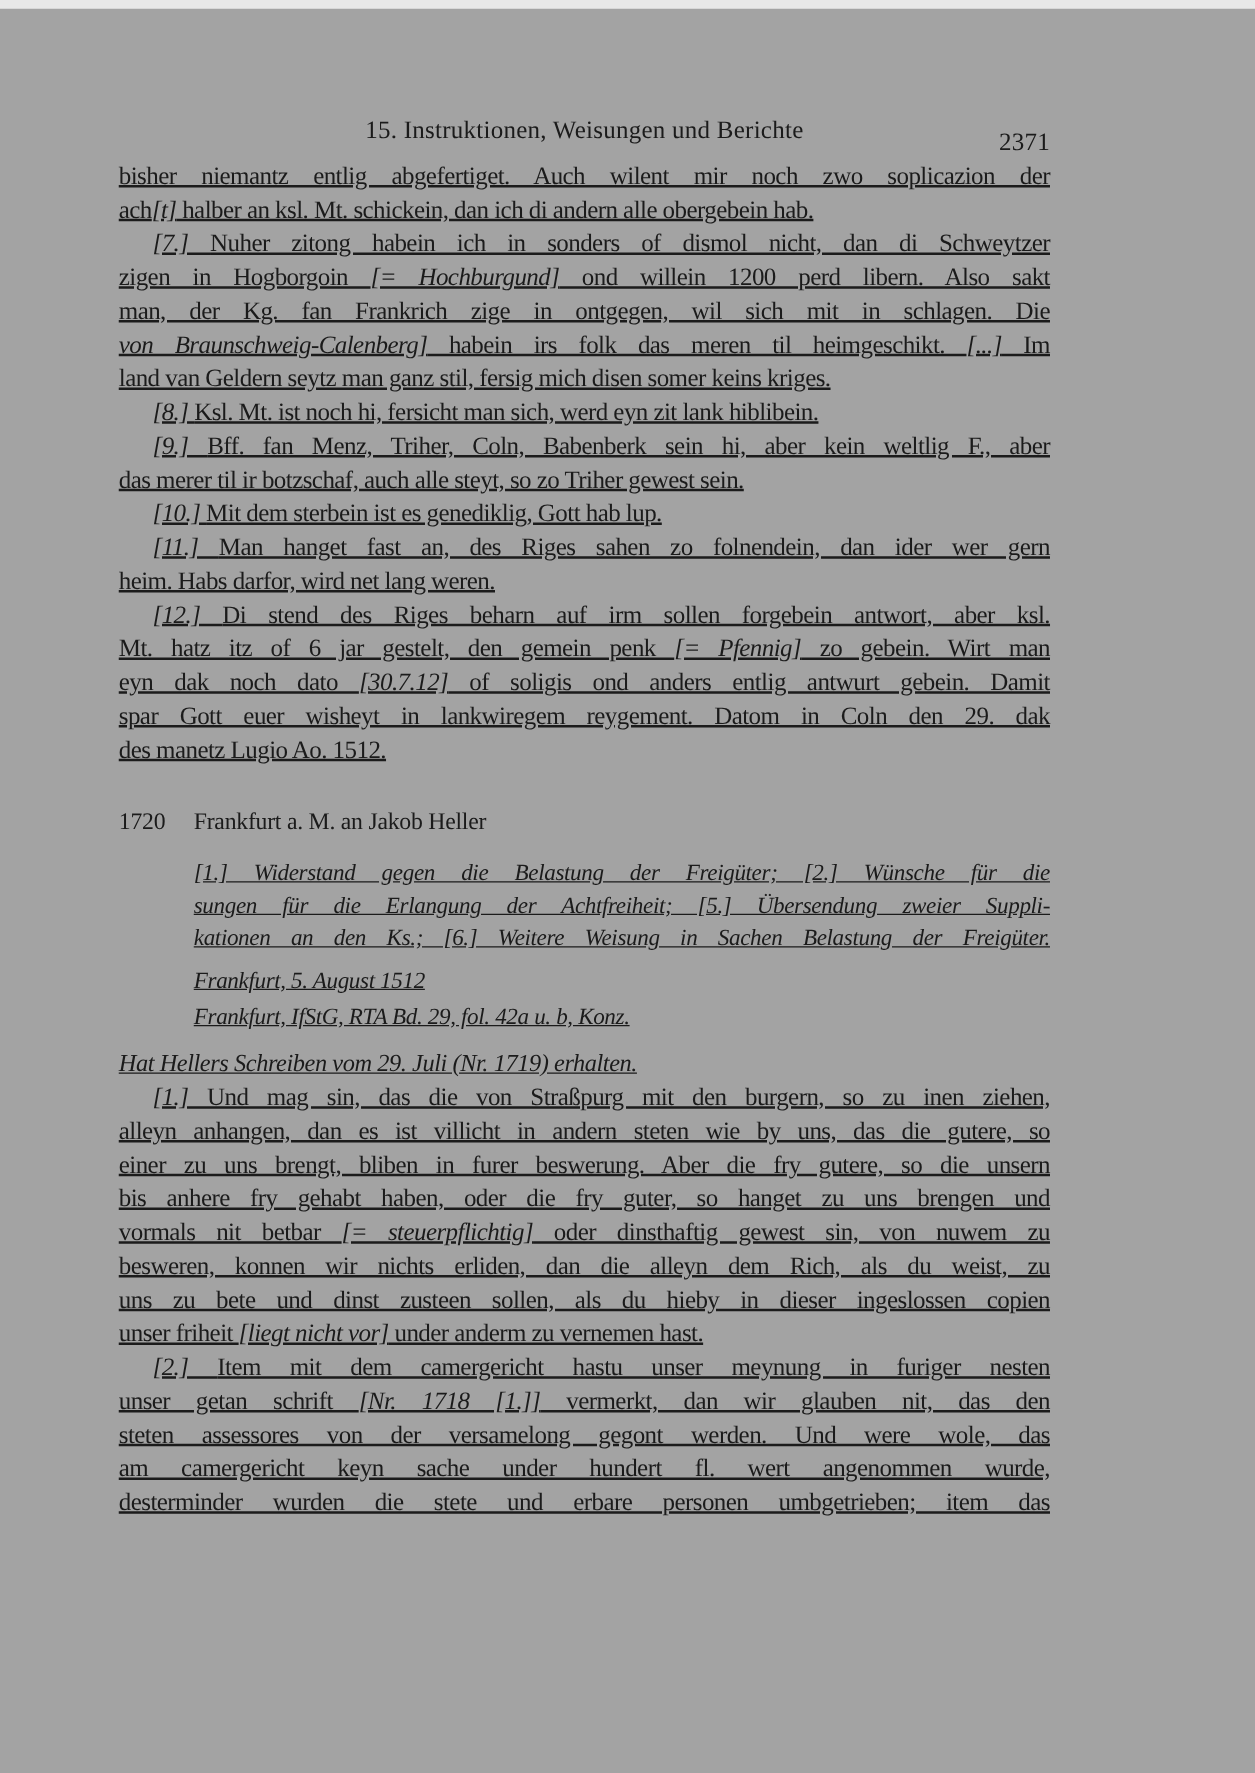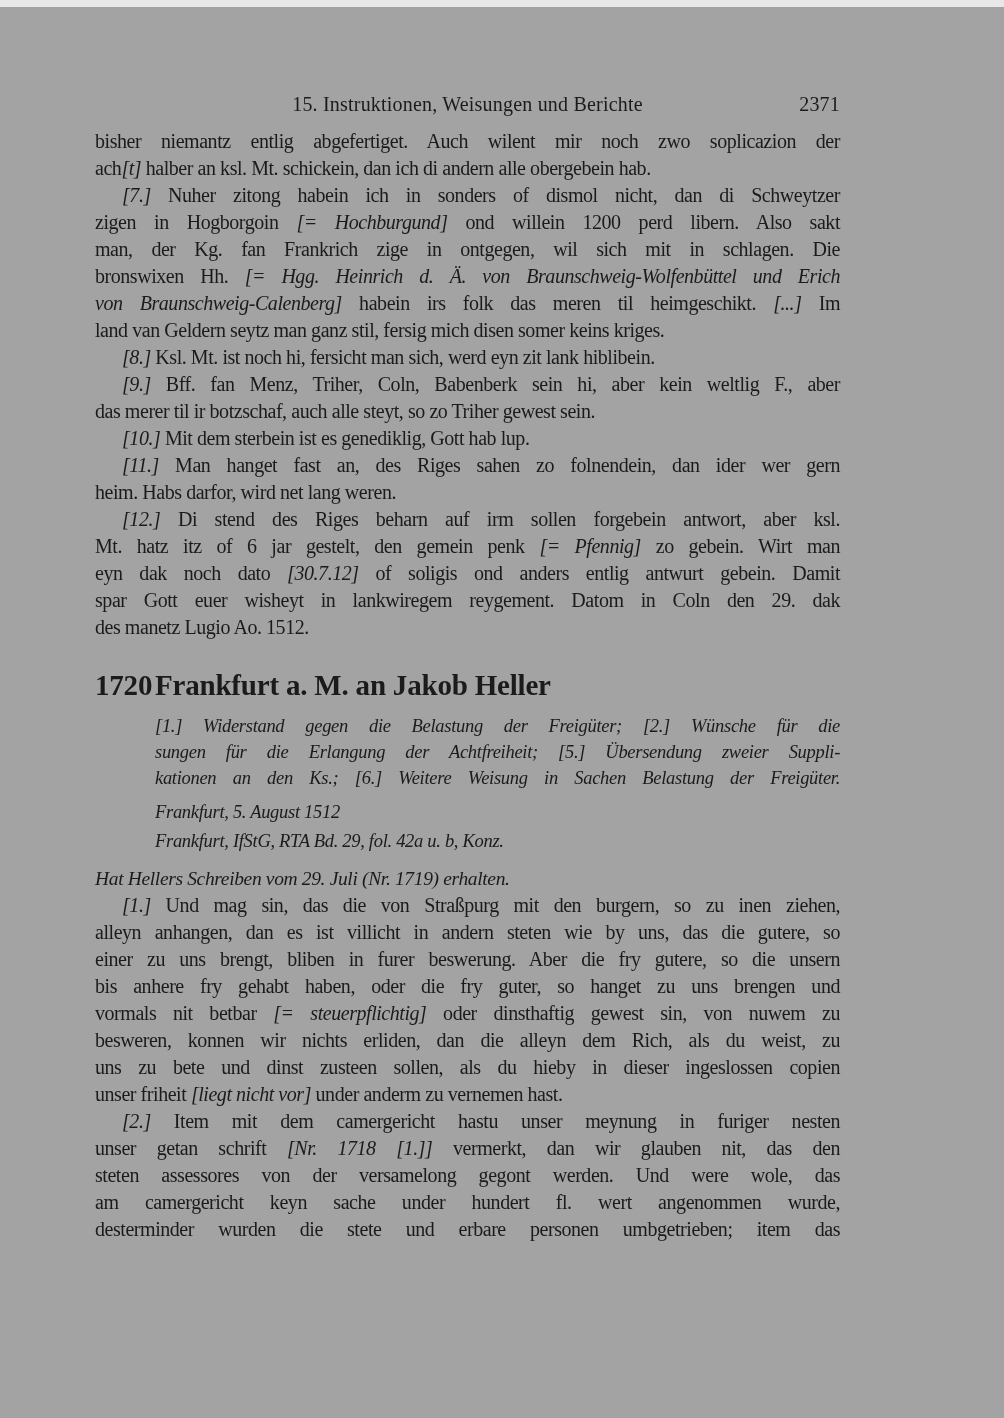--- a/index.html
+++ b/index.html
@@ -26,27 +26,28 @@
   
   .running-head {
     position: relative;
     height: 24px;
     margin-bottom: 12px;
     font-size: 20px;
     line-height: 24px;
     letter-spacing: 0.2px;
   }
   .rh-title { display: block; text-align: center; }
-  .rh-num { position: absolute; right: 0; top: 0; }
+  .rh-num { position: absolute; right: 0; top: 10px; }
 
   
   .line {
     text-align: justify;
     text-align-last: justify;
     text-justify: inter-word;
+    text-decoration: underline;
   }
   .line.last { text-align-last: left; }
   .line.indent { padding-left: 27px; }
   .it { font-style: italic; }
 
   .body-text {
     font-size: 20px;
     line-height: 27px;
     letter-spacing: -0.45px;
   }
@@ -54,22 +55,22 @@
     font-size: 18.5px;
     line-height: 26px;
     letter-spacing: -0.3px;
   }
 
   
   .heading {
     display: flex;
     margin-top: 30px;
     margin-bottom: 14px;
-    font-weight: bold;
-    font-size: 29px;
+    font-weight: normal;
+    font-size: 19px;
     line-height: 28px;
     letter-spacing: -0.2px;
   }
   .heading-number { flex: none; width: 60px; }
   .summary   { margin-left: 60px; }
   .dateline  { margin-left: 60px; margin-top: 8px; }
   .archive   { margin-left: 60px; margin-top: 3px; }
   .regest    { margin-top: 11px; font-size: 19.5px; line-height: 27px; letter-spacing: -0.35px; }
 </style>
 </head>
@@ -85,21 +86,20 @@
 
     <section>
       <div class="para body-text">
           <div class="line"><span>bisher niemantz entlig abgefertiget. Auch wilent mir noch zwo soplicazion der</span></div>
           <div class="line last"><span>ach</span><span class="it">[t]</span><span> halber an ksl. Mt. schickein, dan ich di andern alle obergebein hab.</span></div>
         </div>
       <div class="para body-text">
           <div class="line indent"><span class="it">[7.] </span><span>Nuher zitong habein ich in sonders of dismol nicht, dan di Schweytzer</span></div>
           <div class="line"><span>zigen in Hogborgoin </span><span class="it">[= Hochburgund]</span><span> ond willein 1200 perd libern. Also sakt</span></div>
           <div class="line"><span>man, der Kg. fan Frankrich zige in ontgegen, wil sich mit in schlagen. Die</span></div>
-          <div class="line"><span>bronswixen Hh. </span><span class="it">[= Hgg. Heinrich d. Ä. von Braunschweig-Wolfenbüttel und Erich</span></div>
           <div class="line"><span class="it">von Braunschweig-Calenberg]</span><span> habein irs folk das meren til heimgeschikt. </span><span class="it">[...]</span><span> Im</span></div>
           <div class="line last"><span>land van Geldern seytz man ganz stil, fersig mich disen somer keins kriges.</span></div>
         </div>
       <div class="para body-text">
           <div class="line indent last"><span class="it">[8.] </span><span>Ksl. Mt. ist noch hi, fersicht man sich, werd eyn zit lank hiblibein.</span></div>
         </div>
       <div class="para body-text">
           <div class="line indent"><span class="it">[9.] </span><span>Bff. fan Menz, Triher, Coln, Babenberk sein hi, aber kein weltlig F., aber</span></div>
           <div class="line last"><span>das merer til ir botzschaf, auch alle steyt, so zo Triher gewest sein.</span></div>
         </div>

